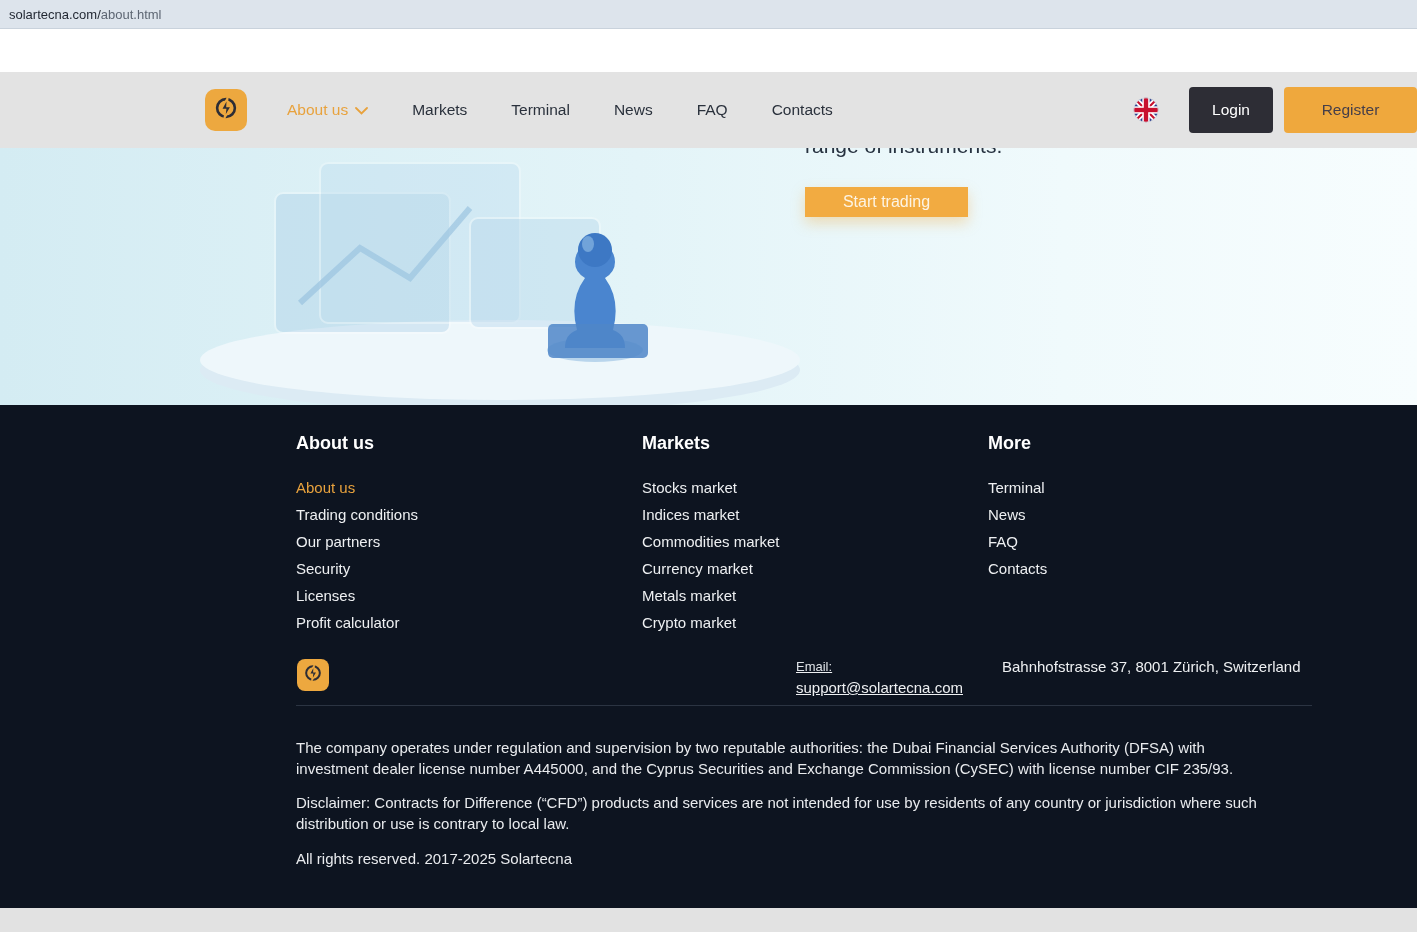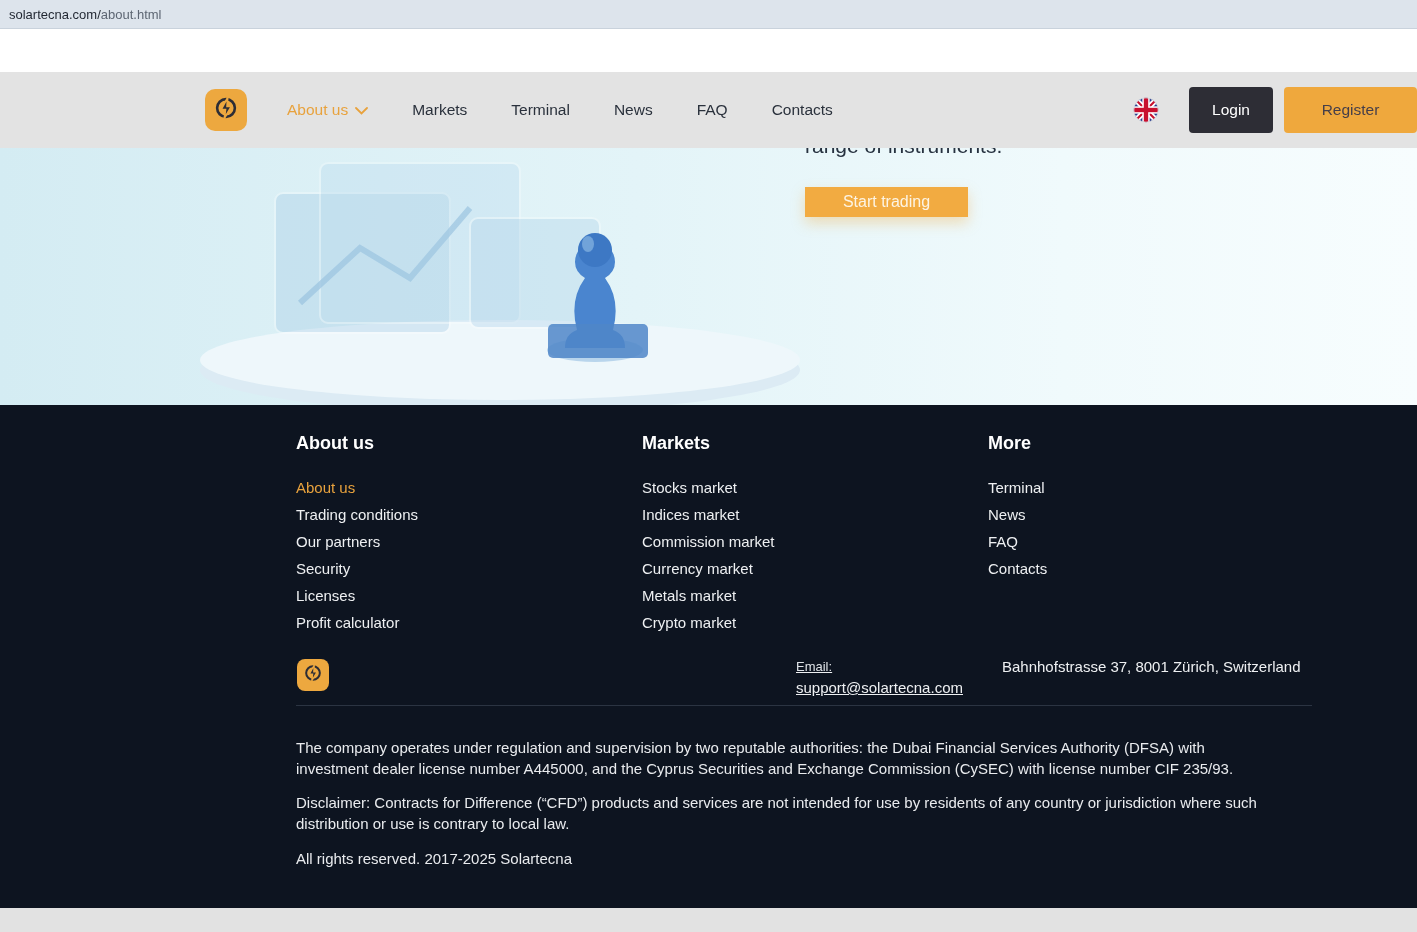--- a/index.html
+++ b/index.html
@@ -176,21 +176,21 @@
       <div class="flink">Our partners</div>
       <div class="flink">Security</div>
       <div class="flink">Licenses</div>
       <div class="flink">Profit calculator</div>
     </div>
 
     <div class="fcol c1">
       <h3>Markets</h3>
       <div class="flink">Stocks market</div>
       <div class="flink">Indices market</div>
-      <div class="flink">Commission market</div>
+      <div class="flink">Commodities market</div>
       <div class="flink">Currency market</div>
       <div class="flink">Metals market</div>
       <div class="flink">Crypto market</div>
     </div>
 
     <div class="fcol c2">
       <h3>More</h3>
       <div class="flink">Terminal</div>
       <div class="flink">News</div>
       <div class="flink">FAQ</div>

